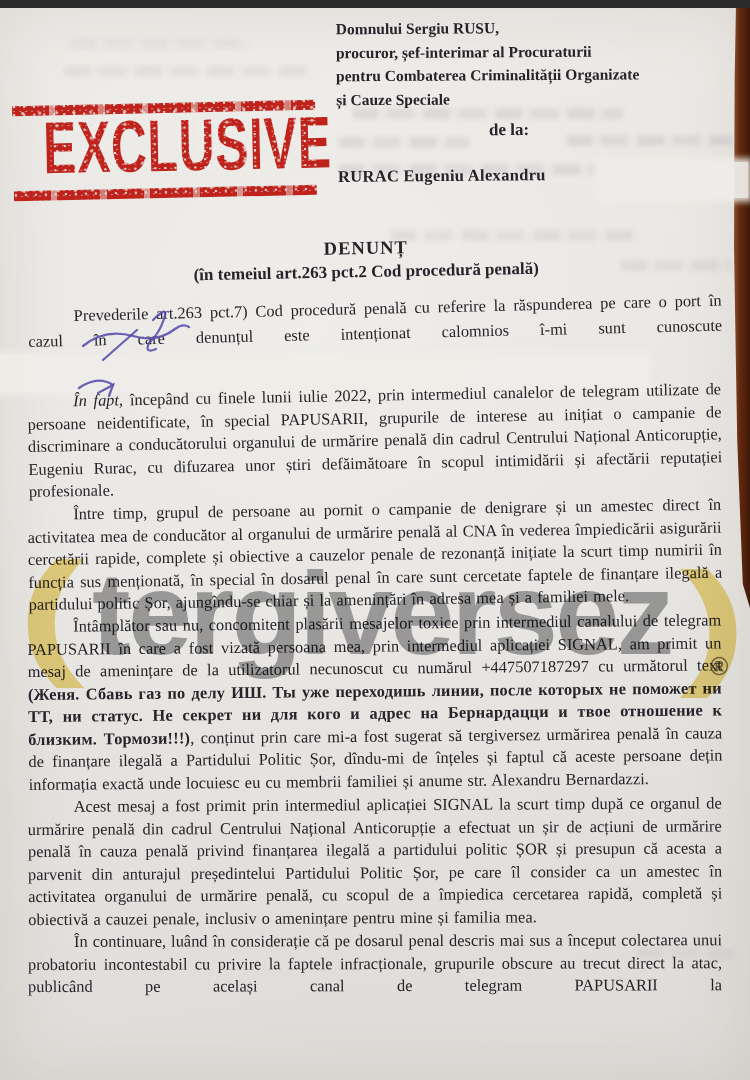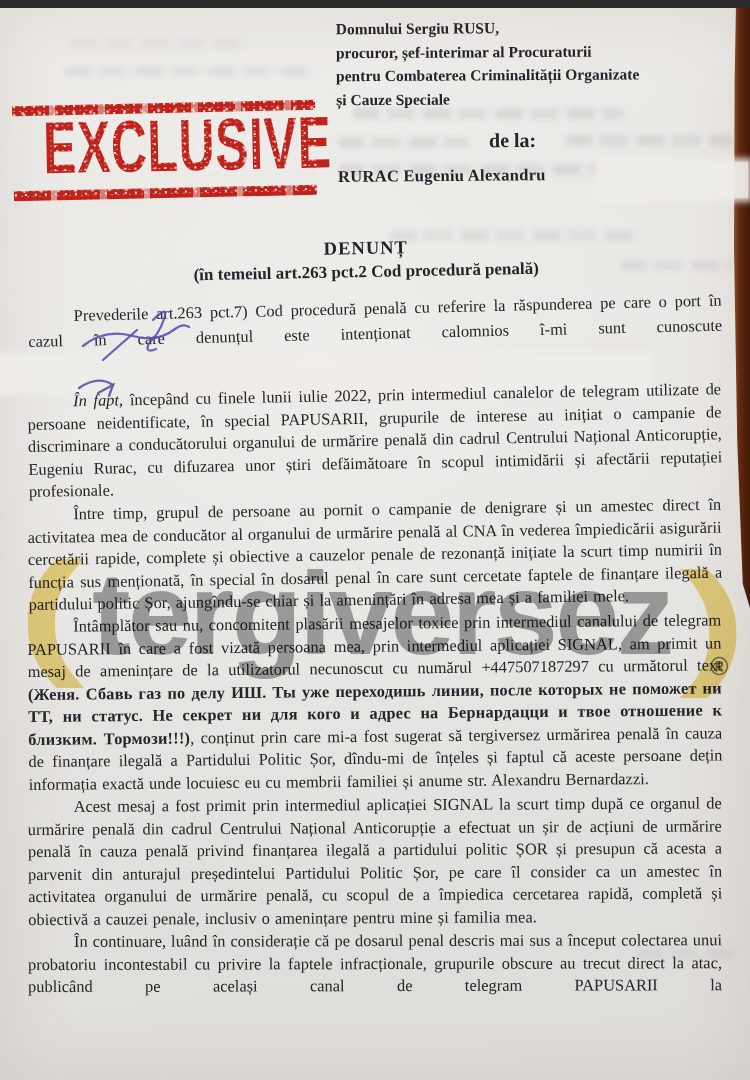--- a/index.html
+++ b/index.html
@@ -41,22 +41,22 @@
   .g8{left:636px;top:940px;width:100px;opacity:.6;}
   .g9{left:70px;top:30px;width:180px;opacity:.5;}
 
   
   .addressee{
     position:absolute;left:336px;top:8px;width:410px;
     font-weight:bold;font-size:15.5px;line-height:23.5px;
     transform:rotate(-0.35deg);
   }
   .from-label{
-    position:absolute;left:489px;top:121px;
-    font-weight:bold;font-size:20px;transform:rotate(-0.4deg);
+    position:absolute;left:489px;top:112px;
+    font-weight:bold;font-size:17px;transform:rotate(-0.4deg);
   }
   .sender{
     position:absolute;left:338px;top:158px;
     font-weight:bold;font-size:16.5px;letter-spacing:.3px;
     transform:rotate(-0.5deg);
   }
   
   .redaction{
     position:absolute;background:rgba(238,236,232,0.95);
     box-shadow:0 0 6px 4px rgba(238,236,232,0.85);

